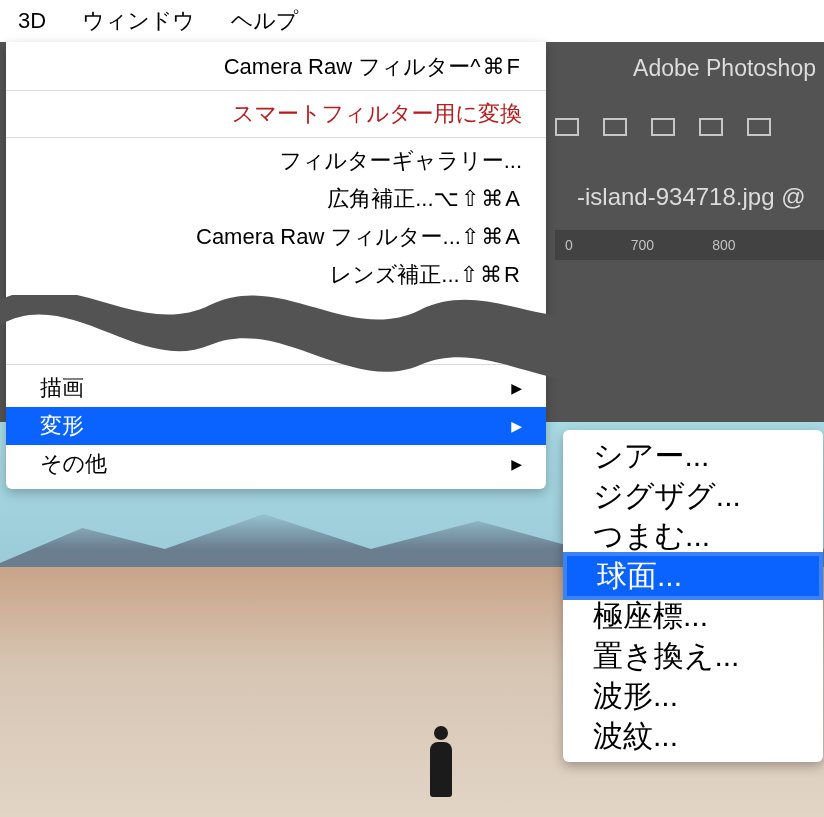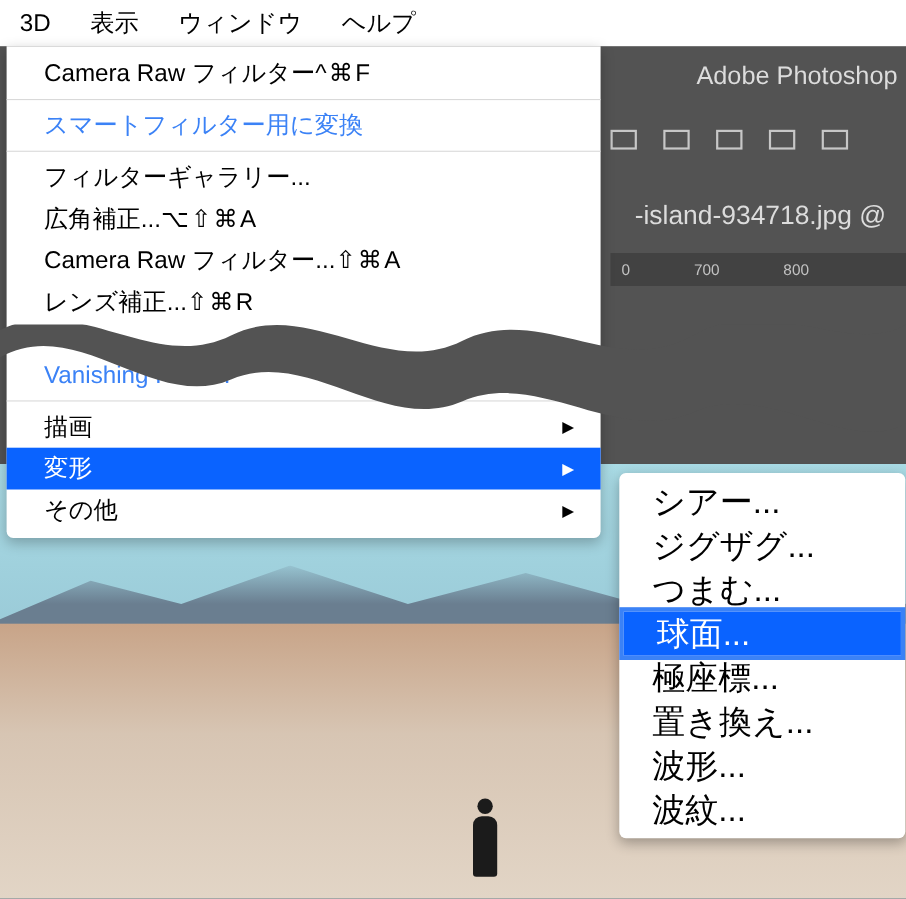--- a/index.html
+++ b/index.html
@@ -84,27 +84,27 @@
     .dropdown {
       position:absolute;
       top:42px; left:6px;
       width: 540px;
       background:#fff;
       box-shadow: 0 4px 12px rgba(0,0,0,0.25);
       padding: 6px 0;
       border-radius: 0 0 6px 6px;
     }
     .dropdown .row {
-      display:flex; align-items:center; justify-content:flex-start;
+      display:flex; align-items:center; justify-content:flex-end;
       height: 38px;
       padding: 0 24px 0 34px;
       font-size: 22px;
       color:#000;
     }
-    .dropdown .row.disabled { color:#3b82f6; }
+    .dropdown .row.disabled { color:#b91c1c; }
     .dropdown .row.sep { height:0; border-top:1px solid #d9d9d9; margin:4px 0; padding:0; }
     .dropdown .row.highlight { background:#0a63ff; color:#fff; }
     .shortcut { letter-spacing: 2px; }
     .submenu-arrow { font-size: 14px; margin-left: auto; }
 
     
     .wave-cover {
       position:absolute;
       top:295px; left:0;
       width:824px; height:130px;
@@ -155,21 +155,20 @@
   <span>800</span>
 </div>
 <div class="canvas">
   <div class="mountain"></div>
   <div class="beach"></div>
   <div class="person"></div>
 </div>
 
 <div class="menubar">
   <div class="menu-item">3D</div>
-  <div class="menu-item">表示</div>
   <div class="menu-item">ウィンドウ</div>
   <div class="menu-item">ヘルプ</div>
 </div>
 
 <div class="dropdown">
   <div class="row">
     <span>Camera Raw フィルター</span>
     <span class="shortcut">^⌘F</span>
   </div>
   <div class="row sep"></div>

